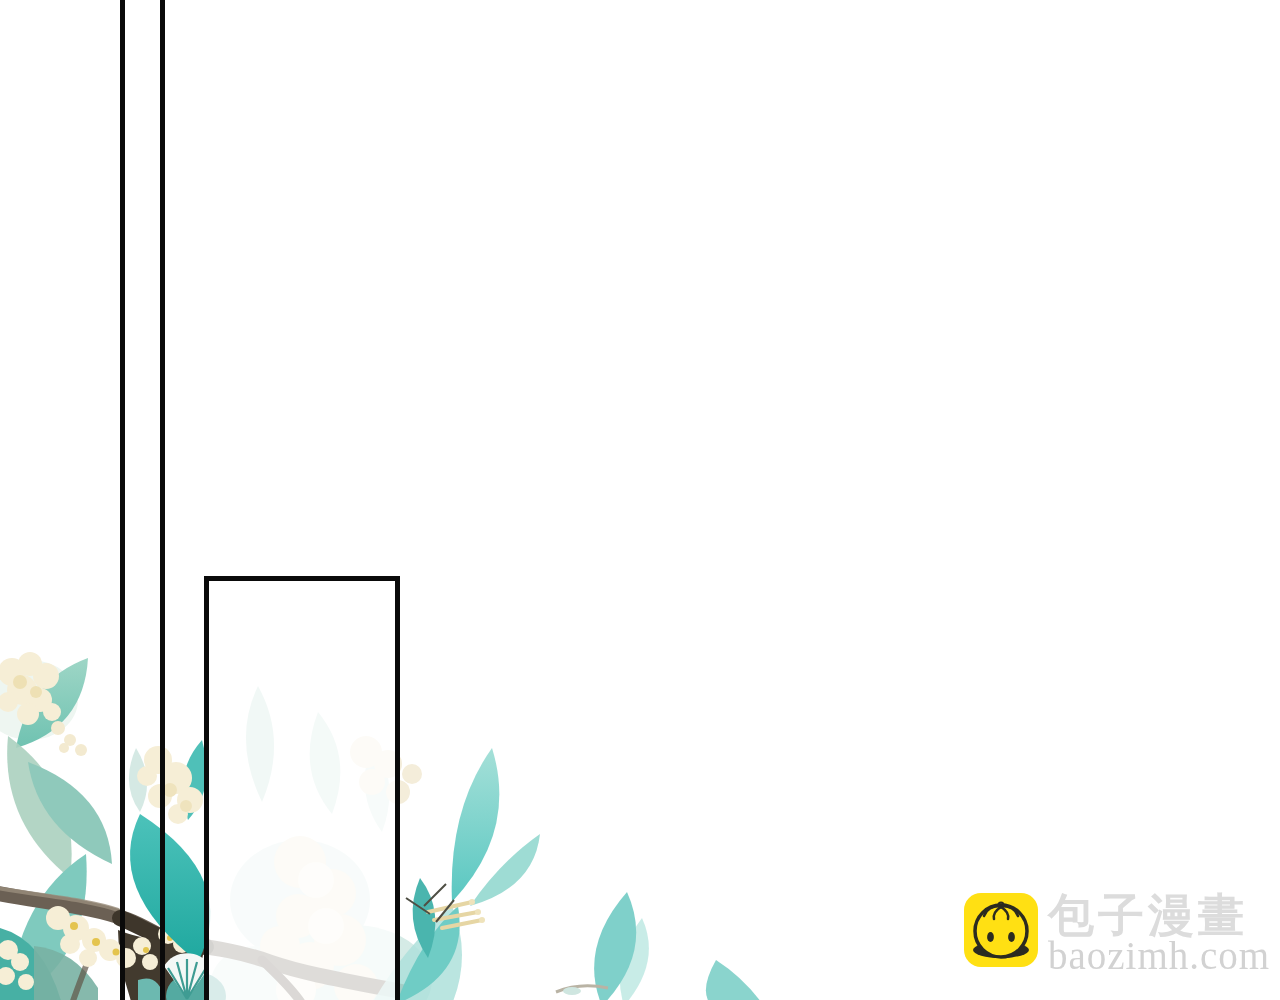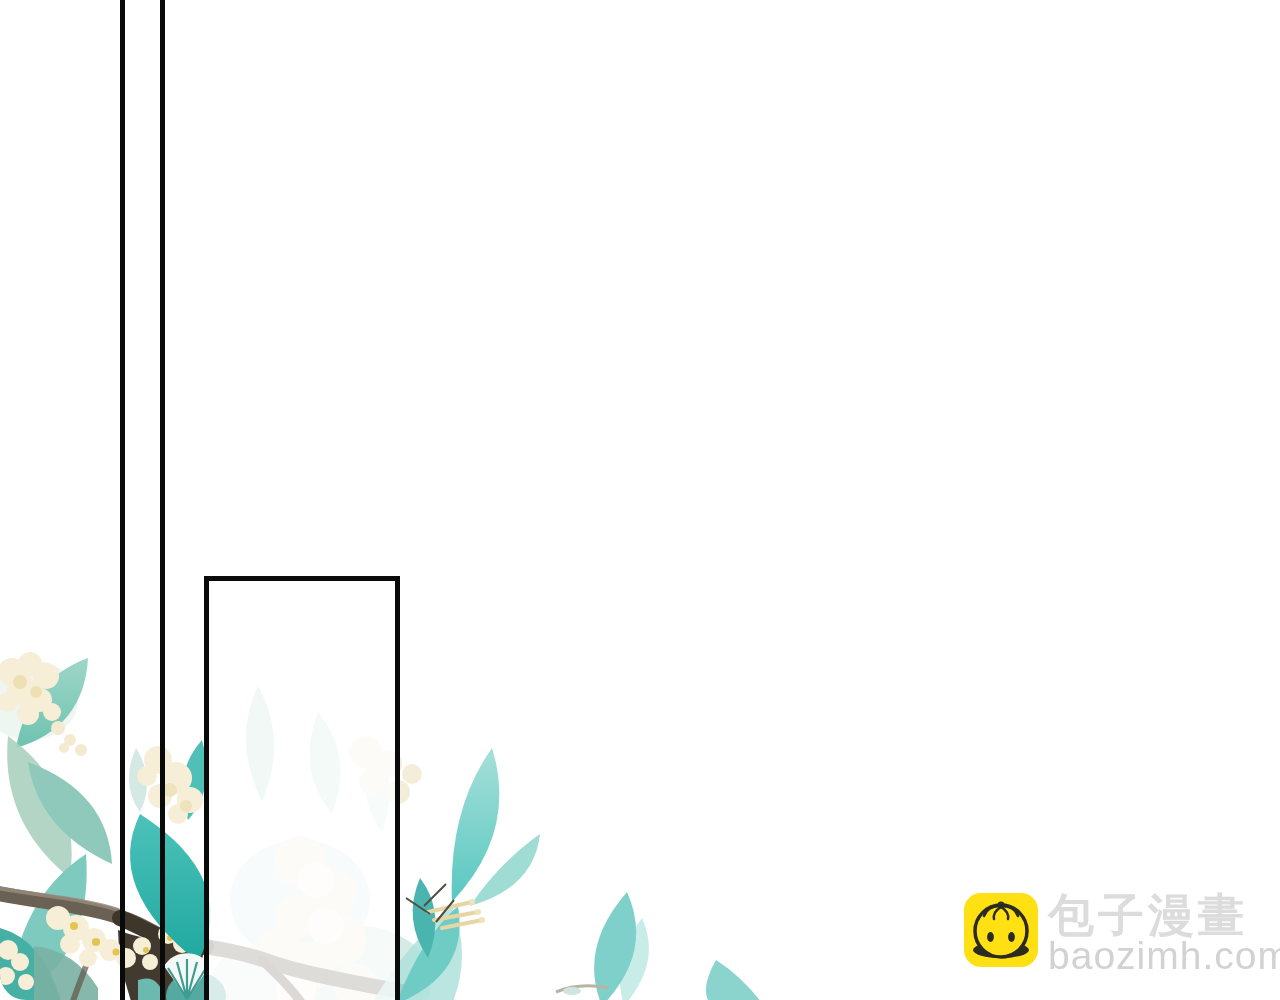--- a/index.html
+++ b/index.html
@@ -2,22 +2,21 @@
 <html><head>
 <meta charset="utf-8">
 <style>
   * { margin:0; padding:0; box-sizing:border-box; }
   html,body { background:#ffffff; }
   .page {
     position:relative;
     width:1280px; height:1000px;
     background:#ffffff;
     overflow:hidden;
-    font-family:Liberation Sans, sans-serif;
-    border-radius:26px;
+    font-family:Liberation Serif, serif;
   }
   .artwork {
     position:absolute; left:0; top:598px;
     width:840px; height:406px;
   }
   .vline {
     position:absolute; top:0; height:1000px; width:5px;
     background:#0a0a0a;
   }
   .vline-1 { left:120px; }

